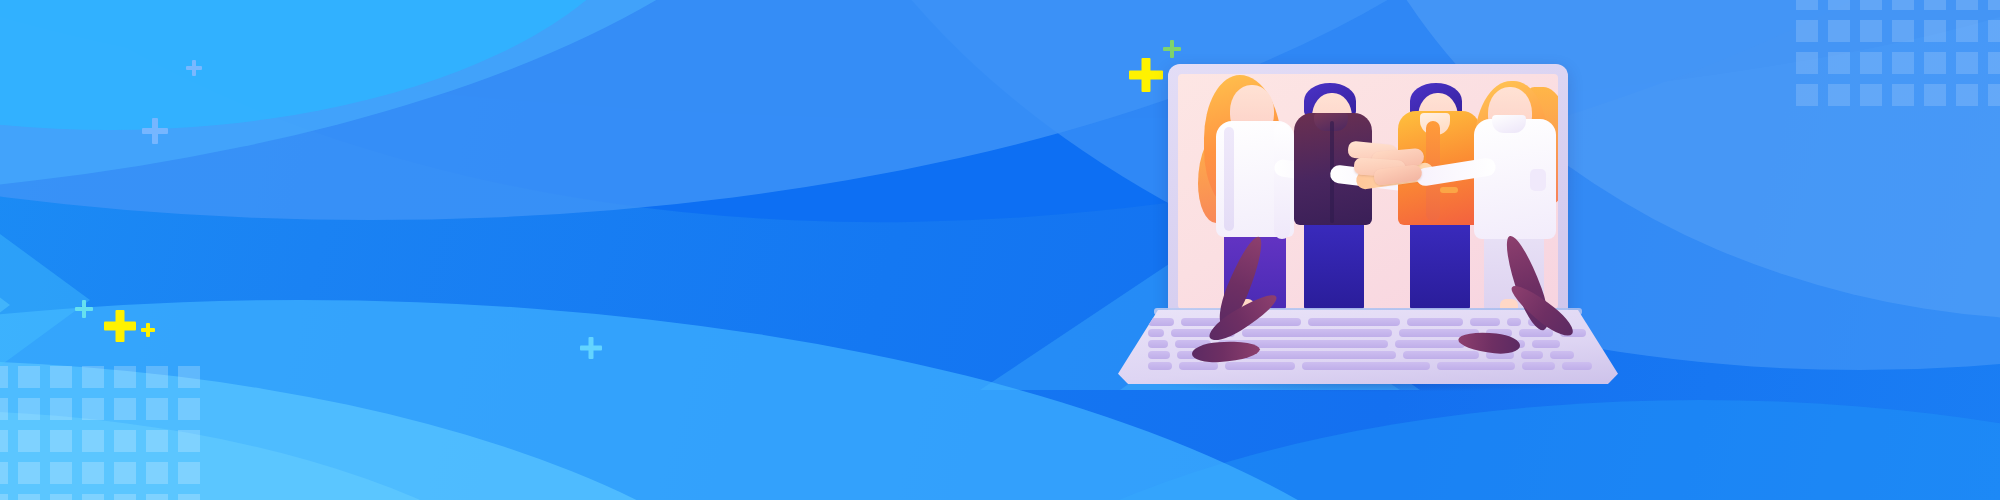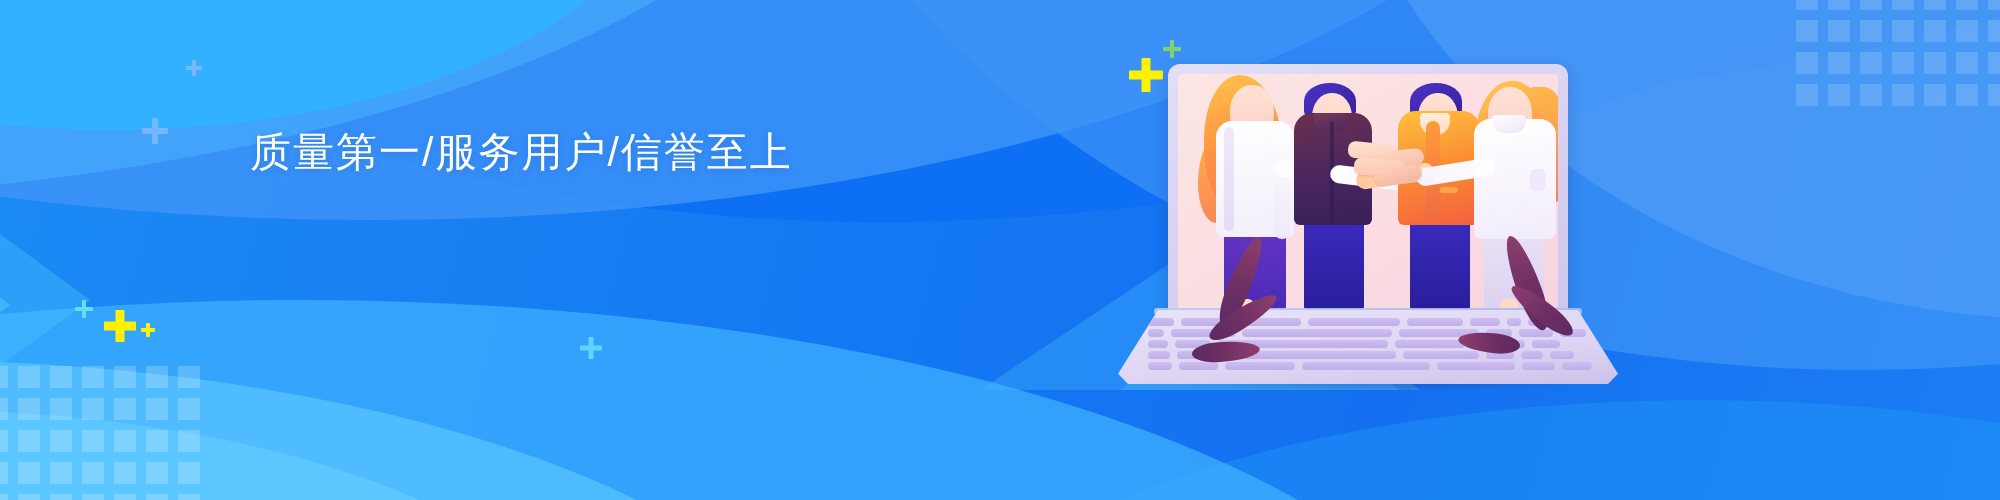--- a/index.html
+++ b/index.html
@@ -372,21 +372,20 @@
       <div class="plus" style="left: 1163px; top: 40px; width: 18px; height: 18px; color: rgb(127, 211, 107); --t: 4px;"></div>
       <div class="plus" style="left: 104px; top: 310px; width: 32px; height: 32px; color: rgb(255, 242, 0); --t: 9px;"></div>
       <div class="plus" style="left: 141px; top: 323px; width: 14px; height: 14px; color: rgb(255, 242, 0); --t: 4px;"></div>
       <div class="plus" style="left: 75px; top: 300px; width: 18px; height: 18px; color: rgb(102, 224, 239); --t: 4px;"></div>
       <div class="plus" style="left: 142px; top: 118px; width: 26px; height: 26px; color: rgb(118, 182, 255); --t: 6px;"></div>
       <div class="plus" style="left: 186px; top: 60px; width: 16px; height: 16px; color: rgb(121, 184, 255); --t: 4px;"></div>
       <div class="plus" style="left: 580px; top: 337px; width: 22px; height: 22px; color: rgb(99, 212, 255); --t: 5px;"></div>
     </div>
 
   <div class="copy">
-    <div class="subline">质量第一/服务用户/信誉至上</div>
   </div>
 
   <div class="illus">
 
     <div class="lap-shadow"></div>
 
     <div class="lid">
       <div class="screen">
 
         <div>

